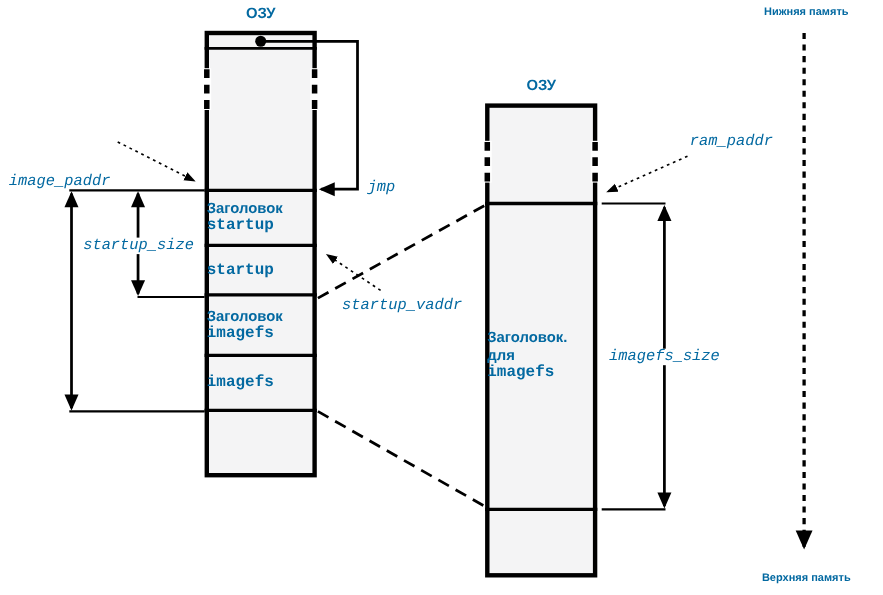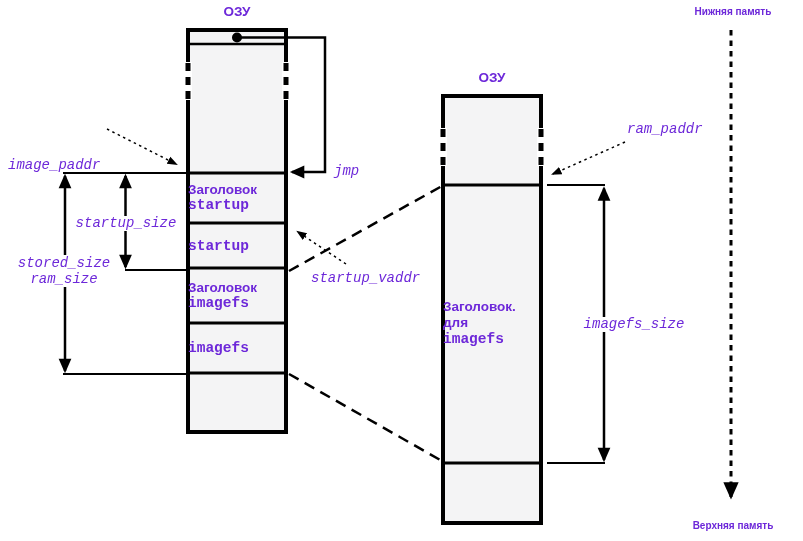--- a/index.html
+++ b/index.html
@@ -1,21 +1,21 @@
 <!DOCTYPE html>
 <html><head>
 <meta charset="utf-8">
 <style>
   html,body{margin:0;padding:0;background:#ffffff;}
   #canvas{
     position:relative;
     width:803px;height:538px;
     background:#ffffff;
     font-family:"Liberation Sans",sans-serif;
-    color:#6d28d9;
+    color:#0369a1;
     overflow:hidden;
   }
   #diagram-svg{position:absolute;left:0;top:0;z-index:1;}
   .lbl{position:absolute;z-index:2;white-space:nowrap;line-height:15px;}
   .sans-b{font-family:"Liberation Sans",sans-serif;font-weight:bold;font-size:13.5px;}
   .mono-b{font-family:"Liberation Mono","DejaVu Sans Mono",monospace;font-weight:bold;font-size:14.5px;}
   .mono-i{font-family:"Liberation Mono","DejaVu Sans Mono",monospace;font-style:italic;font-size:14px;}
   .ctr{transform:translateX(-50%);text-align:center;}
   .whitebg{background:#ffffff;padding:0 3px;}
   .secwrap{position:absolute;z-index:2;width:98px;text-align:left;}
@@ -110,19 +110,15 @@
     <span class="sans-b">для</span>
     <span class="mono-b">imagefs</span>
   </div>
 
   <div class="lbl mono-i" style="left:8px;top:110px;margin-top:48px;">image_paddr</div>
   <div class="lbl mono-i" style="left:334px;top:164px;">jmp</div>
   <div class="lbl mono-i" style="left:311px;top:271px;">startup_vaddr</div>
   <div class="lbl mono-i" style="left:627px;top:122px;">ram_paddr</div>
 
   <div class="lbl mono-i ctr whitebg" style="left:126px;top:216px;">startup_size</div>
-  <div class="lbl ctr whitebg" style="left:64px;top:255px;line-height:16px;">
-    <span class="mono-i" style="display:block;">stored_size</span>
-    <span class="mono-i" style="display:block;">ram_size</span>
-  </div>
-  <div class="lbl mono-i ctr whitebg" style="left:604px;top:317px;margin-left:30px;">imagefs_size</div>
+  <div class="lbl mono-i ctr whitebg" style="left:604px;top:317px;">imagefs_size</div>
 
 </div>
 
 </body></html>

